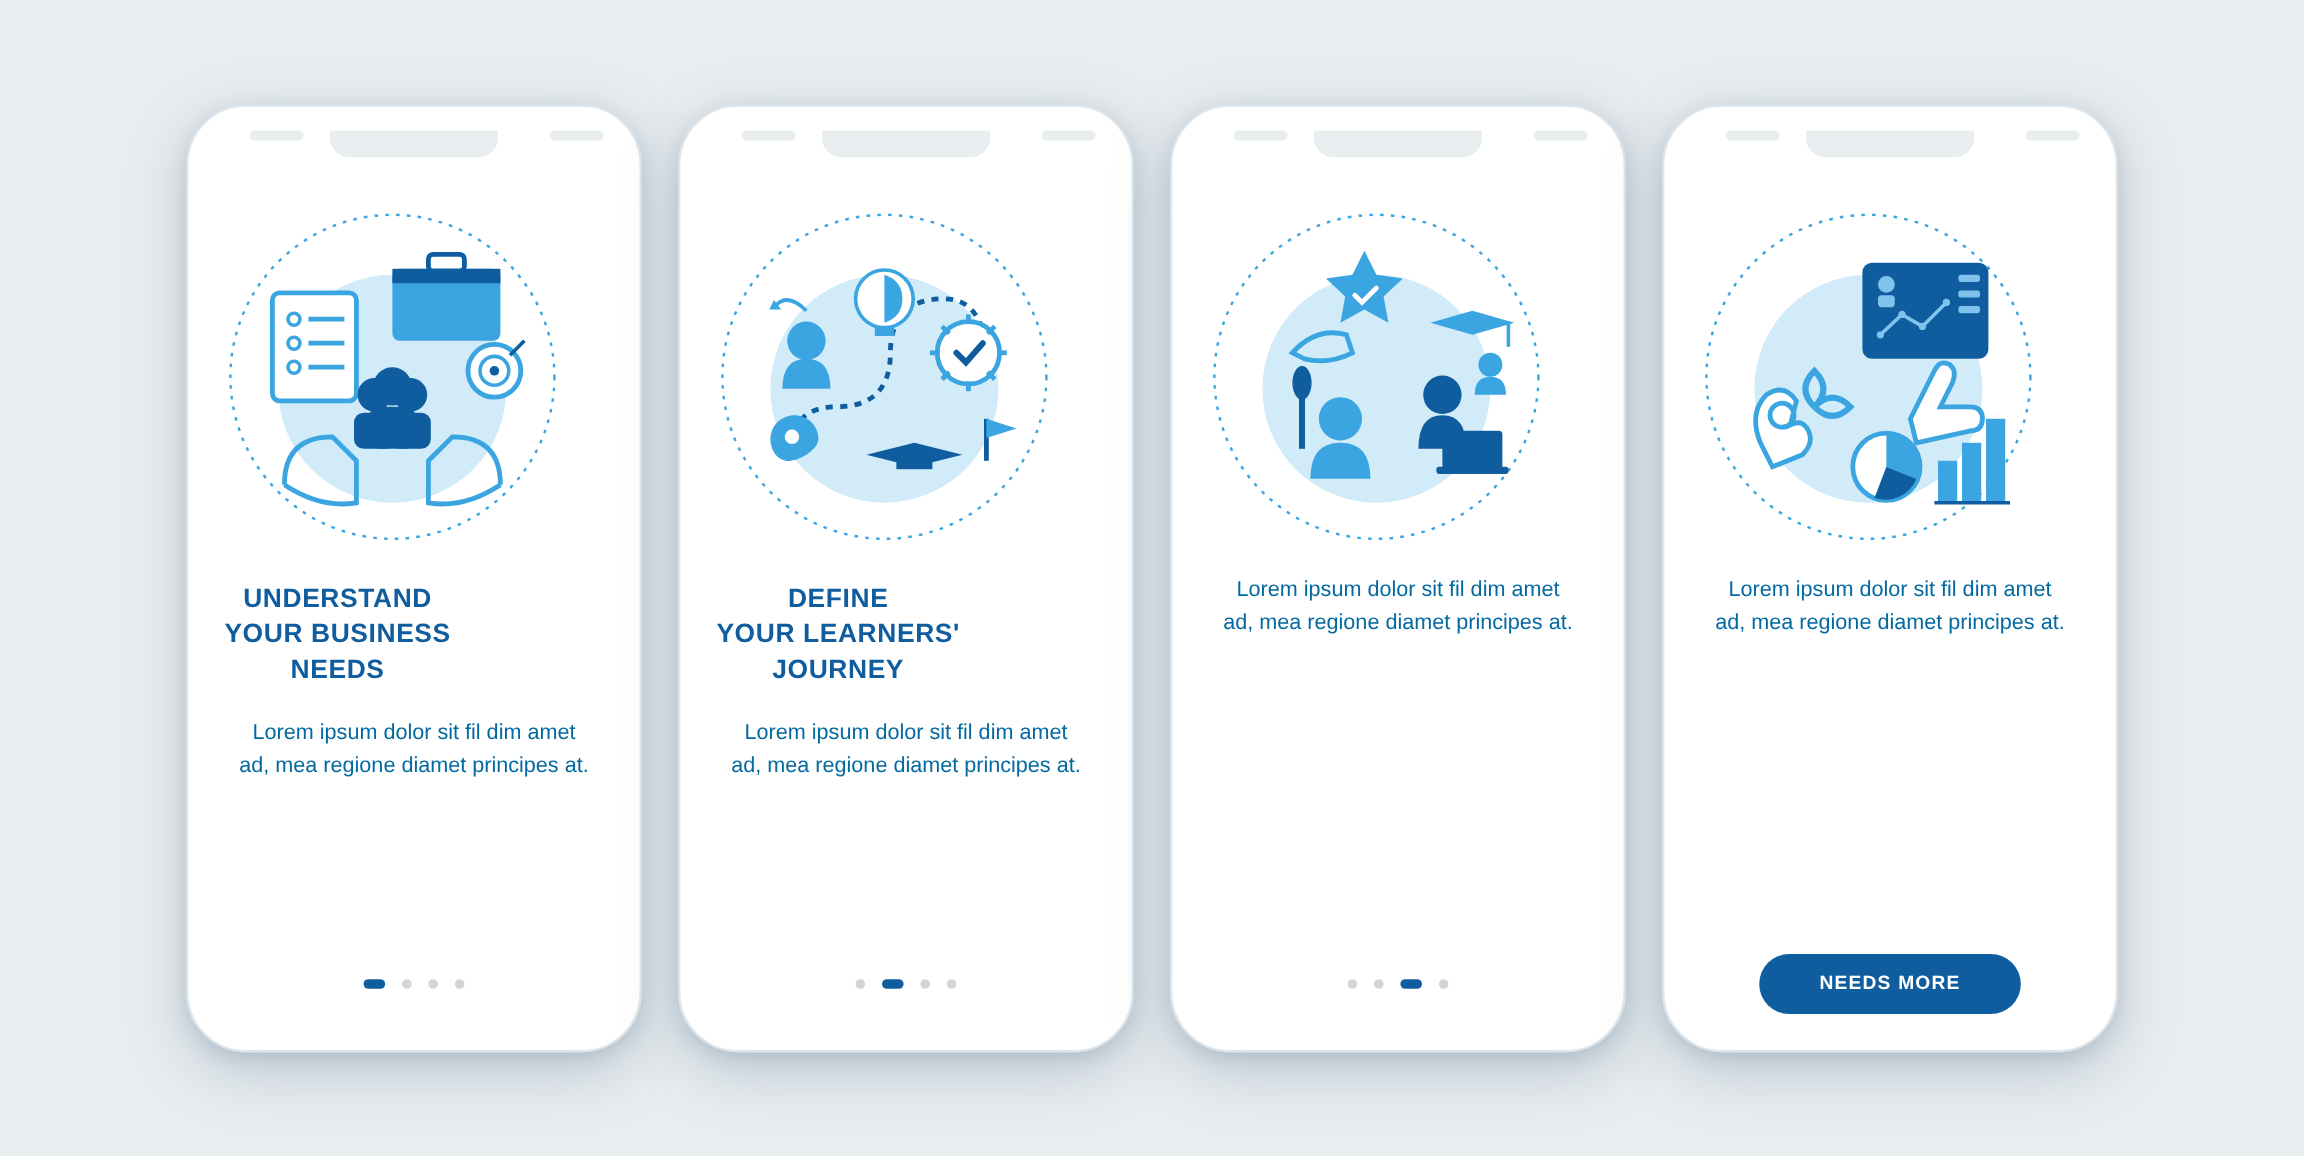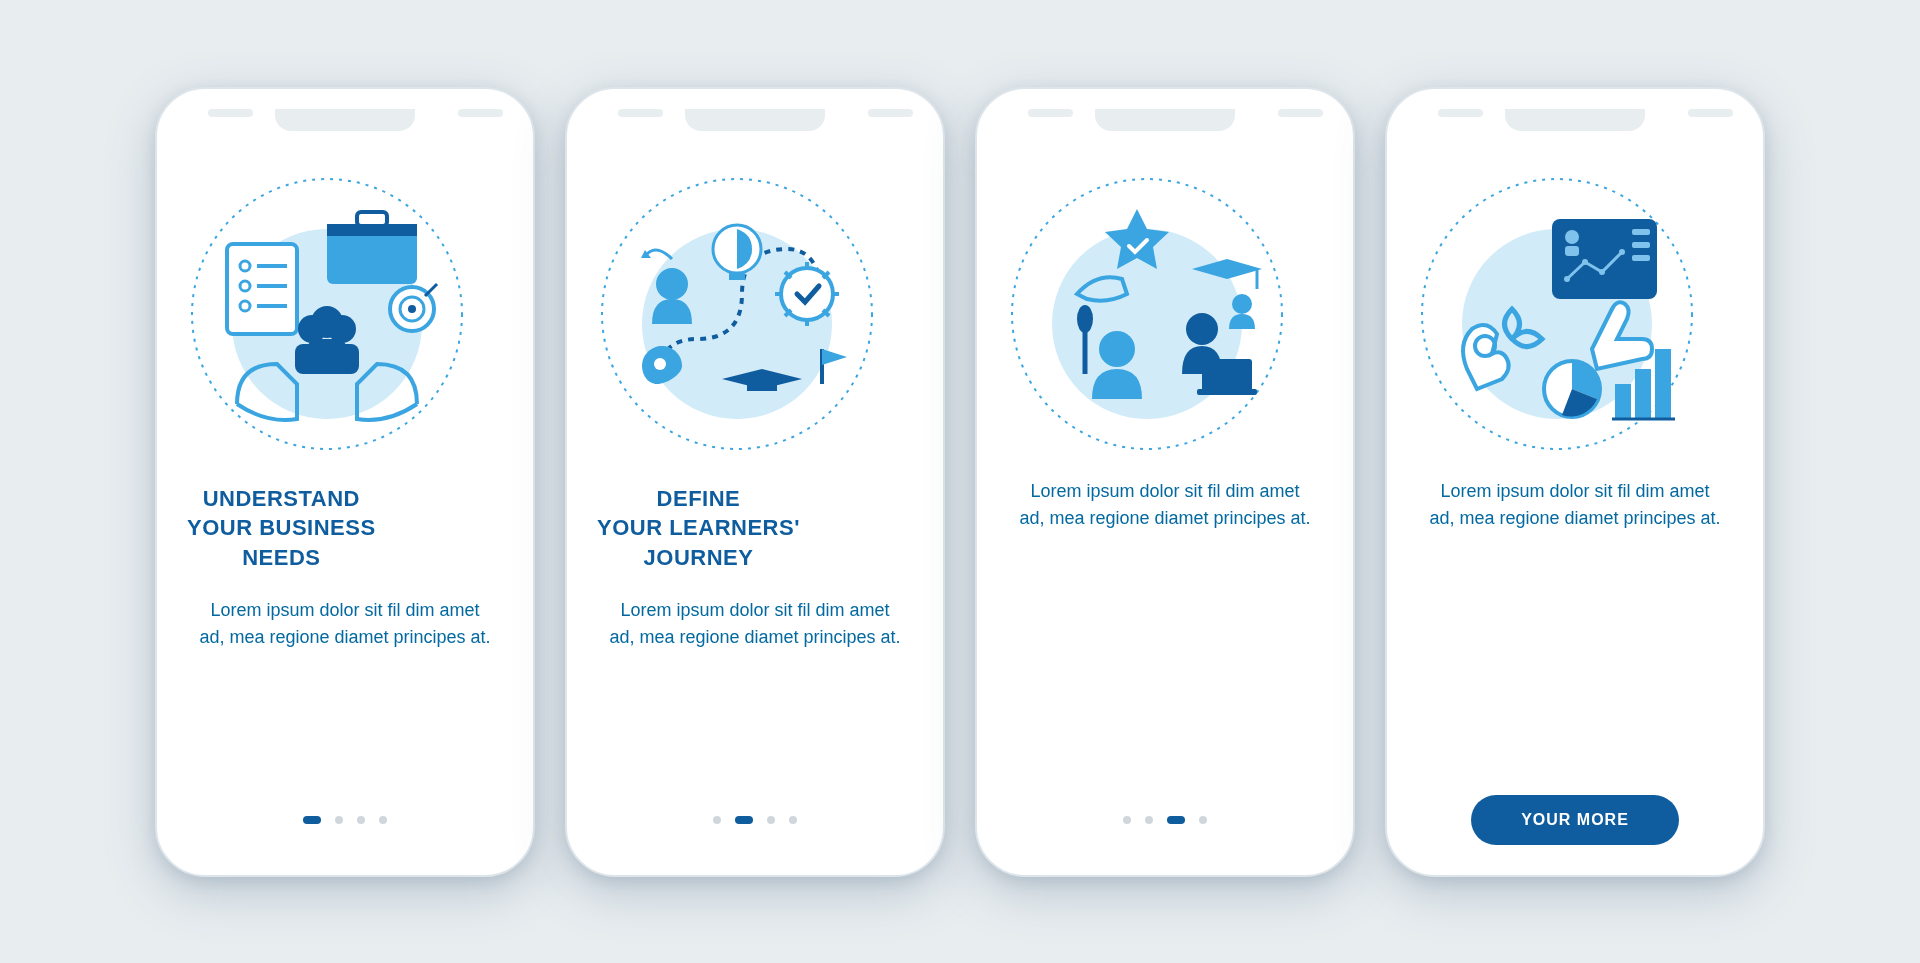--- a/index.html
+++ b/index.html
@@ -287,17 +287,17 @@
         <path d="M 155 215 L 180 225 A 28 28 0 0 1 145 241 Z" fill="#0f5d9e"></path>
 
         <rect x="198" y="210" width="16" height="35" fill="#3aa5e0"></rect>
         <rect x="218" y="195" width="16" height="50" fill="#3aa5e0"></rect>
         <rect x="238" y="175" width="16" height="70" fill="#3aa5e0"></rect>
         <line x1="195" y1="245" x2="258" y2="245" stroke="#0f5d9e" stroke-width="3"></line>
       </svg>
     </div>
     <div class="body-text">Lorem ipsum dolor sit fil dim amet ad, mea regione diamet principes at.</div>
     <div class="footer">
-      <button class="cta-button">YOUR MORE</button>
+      <button class="cta-button">NEEDS MORE</button>
     </div>
   </div>
 
 </div>
 
 </body></html>

